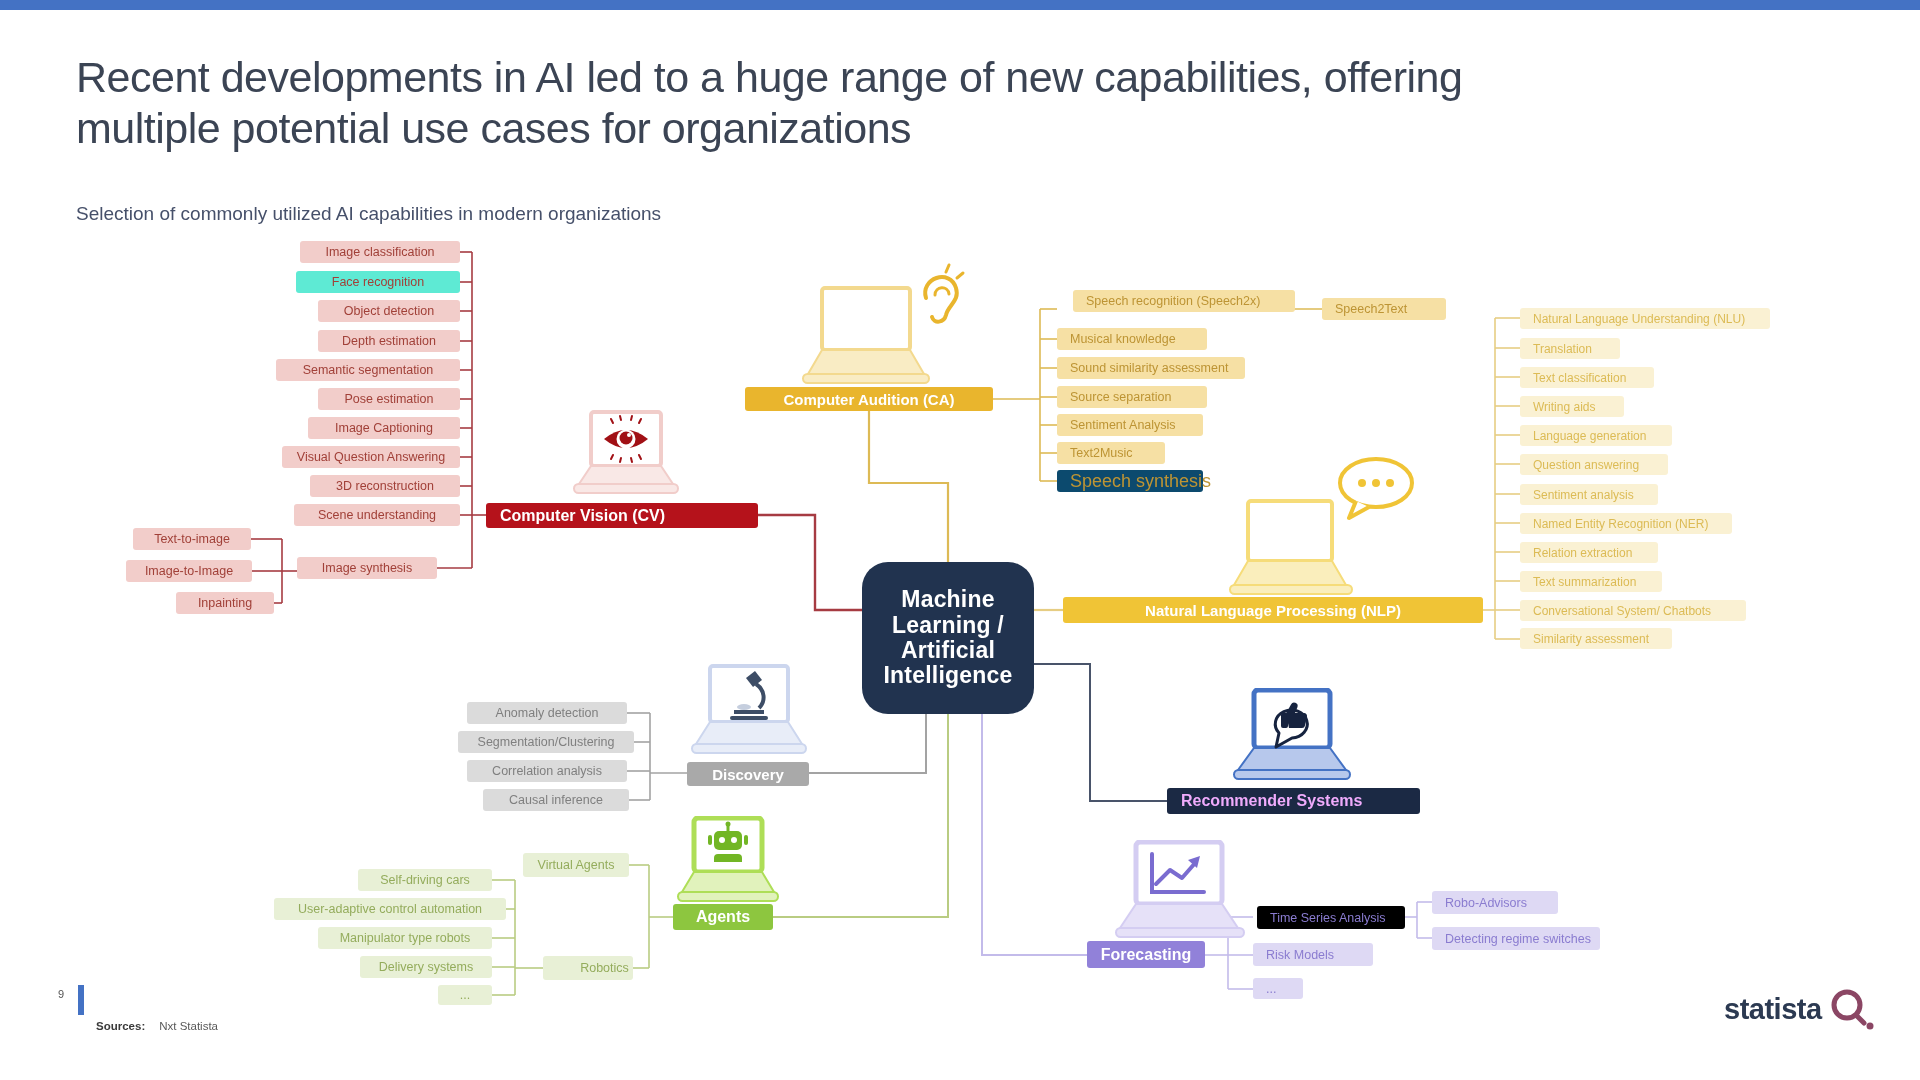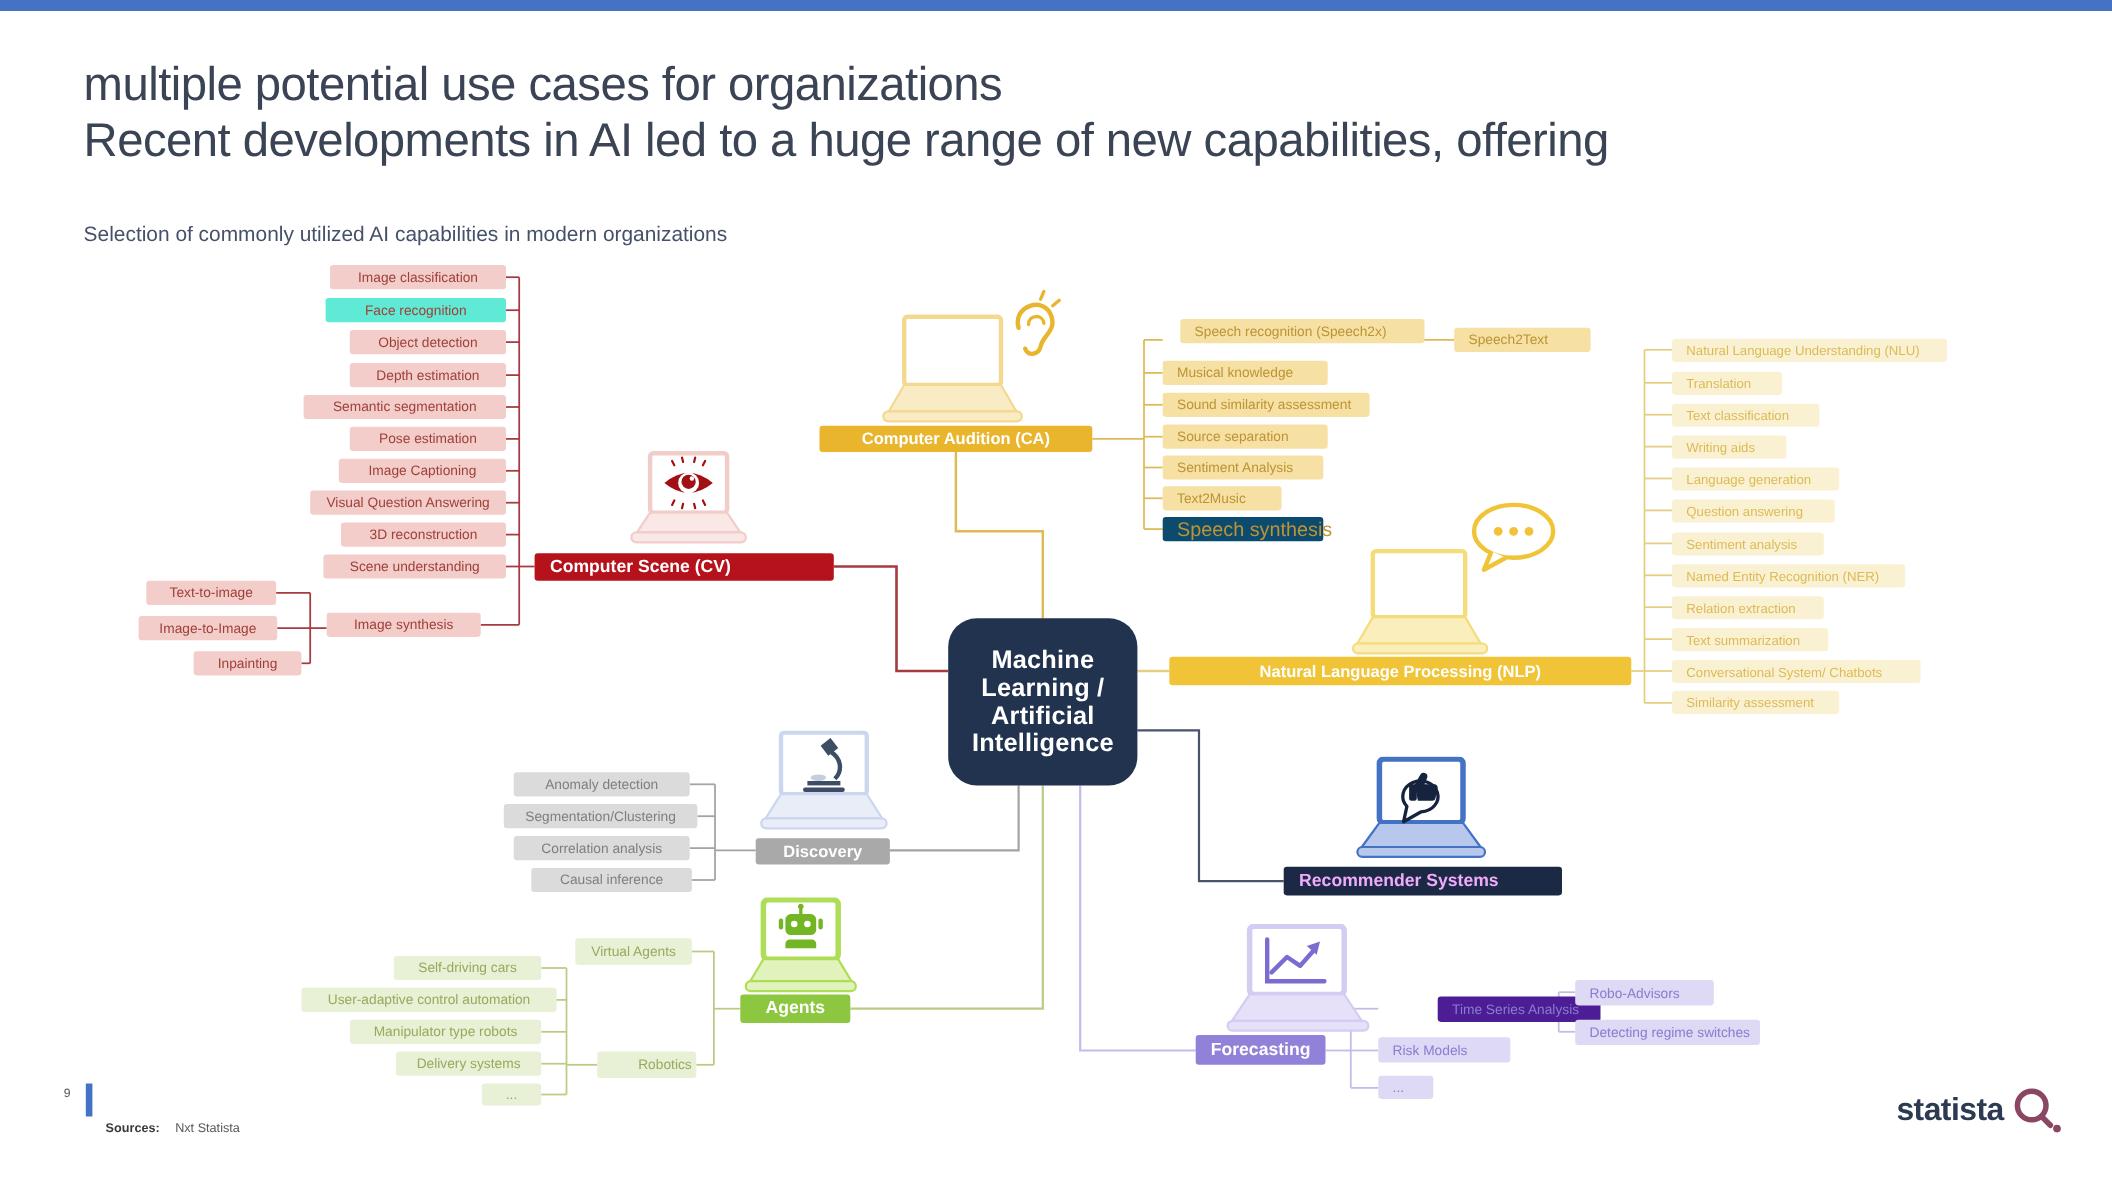--- a/index.html
+++ b/index.html
@@ -27,22 +27,22 @@
   #logo .logo-text { font-size:29px; font-weight:bold; color:#2c3a52; letter-spacing:-0.5px; }
   #logo svg { margin-left:6px; }
 </style>
 </head>
 <body>
 
 <div id="slide">
   <div id="topbar" style="background: rgb(68, 114, 196);"></div>
 
   <div id="title">
+    <div>Recent developments in AI led to a huge range of new capabilities, offering</div>
     <div>multiple potential use cases for organizations</div>
-    <div>Recent developments in AI led to a huge range of new capabilities, offering</div>
   </div>
   <div id="subtitle">Selection of commonly utilized AI capabilities in modern organizations</div>
 
   <div id="mindmap">
     <svg id="connectors" width="1920" height="1080">
         <polyline points="460,252 472,252" fill="none" stroke="#a63b42" stroke-width="1.6"></polyline>
         <polyline points="460,282 472,282" fill="none" stroke="#a63b42" stroke-width="1.6"></polyline>
         <polyline points="460,311 472,311" fill="none" stroke="#a63b42" stroke-width="1.6"></polyline>
         <polyline points="460,341 472,341" fill="none" stroke="#a63b42" stroke-width="1.6"></polyline>
         <polyline points="460,370 472,370" fill="none" stroke="#a63b42" stroke-width="1.6"></polyline>
@@ -226,21 +226,21 @@
           <g>
             <path d="M46 14 v38 h52" fill="none" stroke="#7a6cd0" stroke-width="4" stroke-linecap="round"></path>
             <path d="M50 44 l14 -14 12 8 14 -16" fill="none" stroke="#7a6cd0" stroke-width="4" stroke-linejoin="round" stroke-linecap="round"></path>
             <path d="M82 20 l12 -4 -3 12 z" fill="#7a6cd0"></path>
           </g>
         </svg>
       </div>
     </div>
 
     <div id="nodes-layer">
-        <div class="node-main left" style="left: 486px; top: 503px; width: 272px; height: 25px; background: rgb(181, 18, 27); color: rgb(255, 255, 255); font-size: 16px;">Computer Scene (CV)</div>
+        <div class="node-main left" style="left: 486px; top: 503px; width: 272px; height: 25px; background: rgb(181, 18, 27); color: rgb(255, 255, 255); font-size: 16px;">Computer Vision (CV)</div>
         <div class="node-leaf" style="left: 300px; top: 241px; width: 160px; height: 22px; background: rgb(242, 205, 202); color: rgb(161, 64, 56); font-size: 12.5px;">Image classification</div>
         <div class="node-leaf" style="left: 296px; top: 271px; width: 164px; height: 22px; background: #5eead4; color: rgb(161, 64, 56); font-size: 12.5px;">Face recognition</div>
         <div class="node-leaf" style="left: 318px; top: 300px; width: 142px; height: 22px; background: rgb(242, 205, 202); color: rgb(161, 64, 56); font-size: 12.5px;">Object detection</div>
         <div class="node-leaf" style="left: 318px; top: 330px; width: 142px; height: 22px; background: rgb(242, 205, 202); color: rgb(161, 64, 56); font-size: 12.5px;">Depth estimation</div>
         <div class="node-leaf" style="left: 276px; top: 359px; width: 184px; height: 22px; background: rgb(242, 205, 202); color: rgb(161, 64, 56); font-size: 12.5px;">Semantic segmentation</div>
         <div class="node-leaf" style="left: 318px; top: 388px; width: 142px; height: 22px; background: rgb(242, 205, 202); color: rgb(161, 64, 56); font-size: 12.5px;">Pose estimation</div>
         <div class="node-leaf" style="left: 308px; top: 417px; width: 152px; height: 22px; background: rgb(242, 205, 202); color: rgb(161, 64, 56); font-size: 12.5px;">Image Captioning</div>
         <div class="node-leaf" style="left: 282px; top: 446px; width: 178px; height: 22px; background: rgb(242, 205, 202); color: rgb(161, 64, 56); font-size: 12.5px;">Visual Question Answering</div>
         <div class="node-leaf" style="left: 310px; top: 475px; width: 150px; height: 22px; background: rgb(242, 205, 202); color: rgb(161, 64, 56); font-size: 12.5px;">3D reconstruction</div>
         <div class="node-leaf" style="left: 294px; top: 504px; width: 166px; height: 22px; background: rgb(242, 205, 202); color: rgb(161, 64, 56); font-size: 12.5px;">Scene understanding</div>
@@ -278,21 +278,21 @@
         <div class="node-main" style="left: 673px; top: 904px; width: 100px; height: 26px; background: rgb(141, 198, 63); color: rgb(255, 255, 255); font-size: 16px;">Agents</div>
         <div class="node-leaf" style="left: 523px; top: 853px; width: 106px; height: 24px; background: rgb(232, 240, 214); color: rgb(148, 172, 92); font-size: 12.5px;">Virtual Agents</div>
         <div class="node-leaf" style="left: 543px; top: 956px; width: 90px; height: 24px; background: rgb(232, 240, 214); color: rgb(148, 172, 92); font-size: 12.5px; padding-left: 33px;">Robotics</div>
         <div class="node-leaf" style="left: 358px; top: 869px; width: 134px; height: 22px; background: rgb(232, 240, 214); color: rgb(148, 172, 92); font-size: 12.5px;">Self-driving cars</div>
         <div class="node-leaf" style="left: 260px; top: 898px; width: 232px; height: 22px; background: rgb(232, 240, 214); color: rgb(148, 172, 92); font-size: 12.5px; margin-left: 14px;">User-adaptive control automation</div>
         <div class="node-leaf" style="left: 318px; top: 927px; width: 174px; height: 22px; background: rgb(232, 240, 214); color: rgb(148, 172, 92); font-size: 12.5px;">Manipulator type robots</div>
         <div class="node-leaf" style="left: 360px; top: 956px; width: 132px; height: 22px; background: rgb(232, 240, 214); color: rgb(148, 172, 92); font-size: 12.5px;">Delivery systems</div>
         <div class="node-leaf" style="left: 438px; top: 985px; width: 54px; height: 20px; background: rgb(232, 240, 214); color: rgb(148, 172, 92); font-size: 12.5px;">...</div>
         <div class="node-main left" style="left: 1167px; top: 788px; width: 253px; height: 26px; background: rgb(27, 41, 68); color: #f0abfc; font-size: 16px;">Recommender Systems</div>
         <div class="node-main" style="left: 1087px; top: 941px; width: 118px; height: 27px; background: rgb(145, 129, 217); color: rgb(255, 255, 255); font-size: 16px;">Forecasting</div>
-        <div class="node-leaf left" style="left: 1307px; top: 906px; width: 148px; height: 23px; background: #4c1d95; color: rgb(138, 124, 208); font-size: 12.5px;">Time Series Analysis</div>
+        <div class="node-leaf left" style="left: 1257px; top: 906px; width: 148px; height: 23px; background: #000000; color: rgb(138, 124, 208); font-size: 12.5px;">Time Series Analysis</div>
         <div class="node-leaf left" style="left: 1253px; top: 943px; width: 120px; height: 23px; background: rgb(222, 217, 244); color: rgb(138, 124, 208); font-size: 12.5px;">Risk Models</div>
         <div class="node-leaf left" style="left: 1253px; top: 978px; width: 50px; height: 21px; background: rgb(222, 217, 244); color: rgb(138, 124, 208); font-size: 12.5px;">...</div>
         <div class="node-leaf left" style="left: 1432px; top: 891px; width: 126px; height: 23px; background: rgb(222, 217, 244); color: rgb(138, 124, 208); font-size: 12.5px;">Robo-Advisors</div>
         <div class="node-leaf left" style="left: 1432px; top: 927px; width: 168px; height: 23px; background: rgb(222, 217, 244); color: rgb(138, 124, 208); font-size: 12.5px;">Detecting regime switches</div>
         <div class="center-node" style="left: 862px; top: 562px; width: 172px; height: 152px; background: rgb(33, 51, 79); color: rgb(255, 255, 255);">
           <div>Machine</div>
           <div>Learning /</div>
           <div>Artificial</div>
           <div>Intelligence</div>
         </div>

